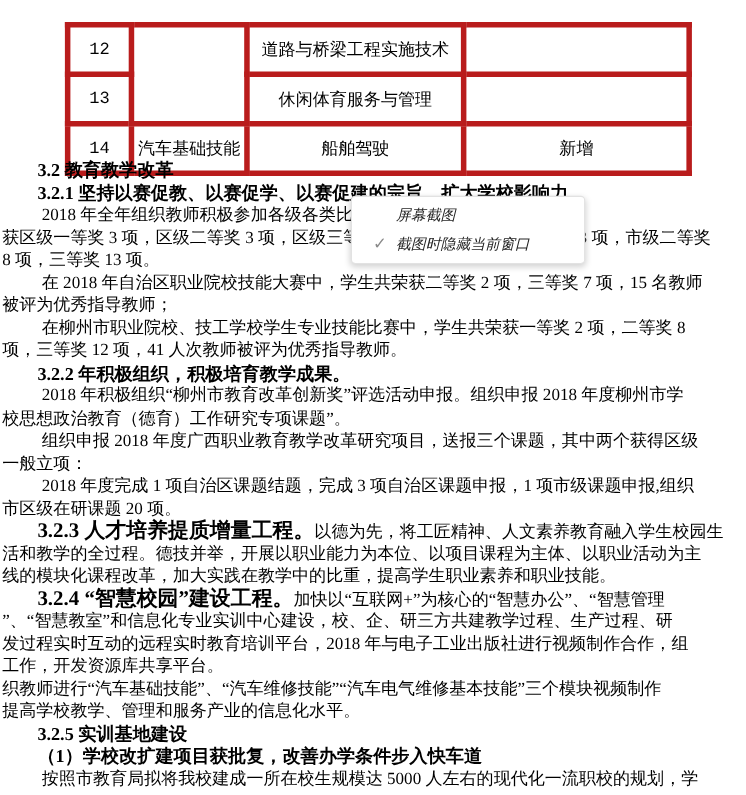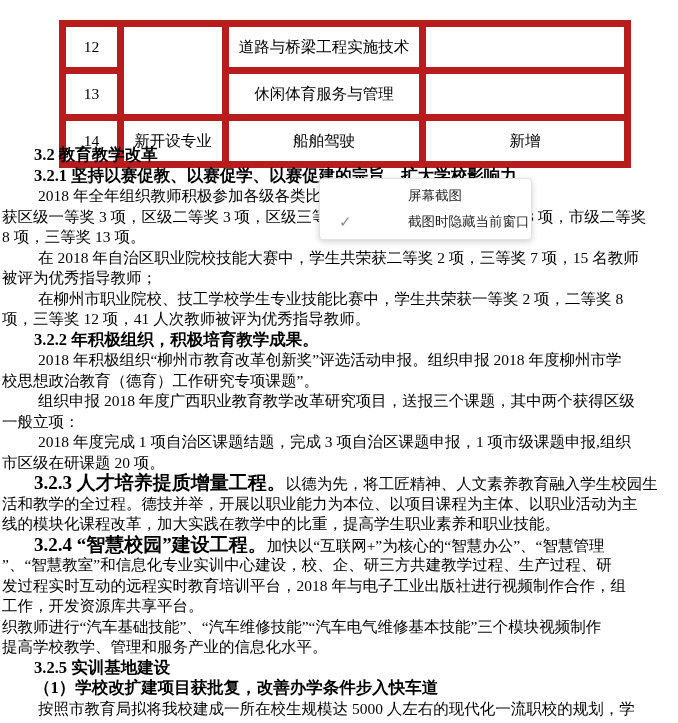--- a/index.html
+++ b/index.html
@@ -10,24 +10,24 @@
     overflow:hidden;
     font-family:"Liberation Serif", serif;
     color:#000;
   }
   
   .spec-table{
     position:absolute;left:59px;top:20px;
     border-collapse:collapse;table-layout:fixed;
   }
   .spec-table td{
-    border:7px solid #b91c1c;
+    border:5px solid #b91c1c;
     text-align:center;vertical-align:middle;
     font-size:15.5px;height:40px;padding:0;
-    overflow:hidden;white-space:nowrap;
+    overflow:hidden;white-space:nowrap;font-family:Liberation Mono, monospace;
   }
   
   .textblock{
     position:absolute;left:2px;top:145px;width:624px;
   }
   .line{
     height:20.5px;line-height:20.5px;
     font-size:15.5px;white-space:nowrap;
   }
   .line.h{font-weight:bold;font-size:16.5px;padding-left:32px;}
@@ -51,21 +51,21 @@
     position:relative;height:26px;
     display:flex;align-items:center;
     font-size:13.5px;color:#1f1f1f;
     cursor:default;
   }
   .ctx-check{
     position:absolute;left:19px;top:0;
     height:26px;line-height:26px;
     font-size:15px;color:#8a8a8a;
   }
-  .ctx-label{padding-left:88px;}
+  .ctx-label{padding-left:40px;font-style:italic;}
 </style>
 </head>
 <body>
 
 <div class="page">
 
   <table class="spec-table">
     <colgroup id="spec-cols">
         <col style="width: 58px;">
         <col style="width: 105px;">
@@ -79,21 +79,21 @@
           <td>道路与桥梁工程实施技术</td>
           <td></td>
         </tr>
         <tr>
           <td>13</td>
           <td>休闲体育服务与管理</td>
           <td></td>
         </tr>
         <tr>
           <td>14</td>
-          <td>新开设专业</td>
+          <td>汽车基础技能</td>
           <td>船舶驾驶</td>
           <td>新增</td>
         </tr>
       </tbody>
   </table>
 
   <div class="textblock" id="doc-lines">
       <div class="line h">3.2 教育教学改革</div>
       <div class="line h">3.2.1 坚持以赛促教、以赛促学、以赛促建的宗旨，扩大学校影响力</div>
       <div class="line p">2018 年全年组织教师积极参加各级各类比赛 94</div>

